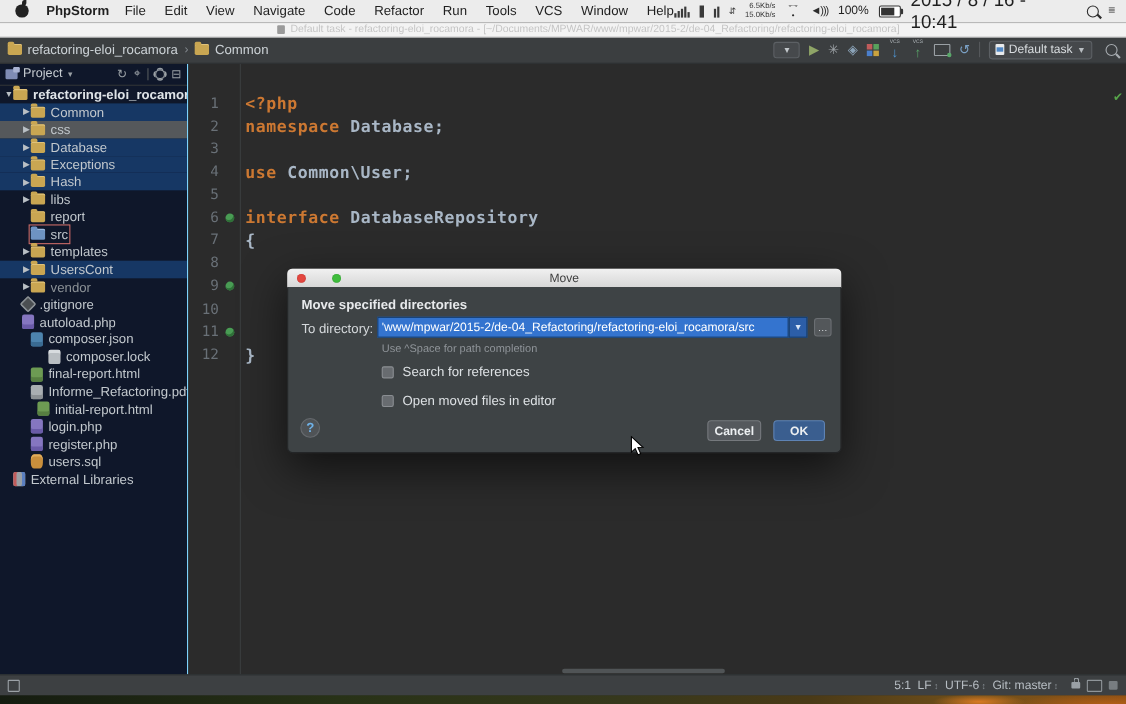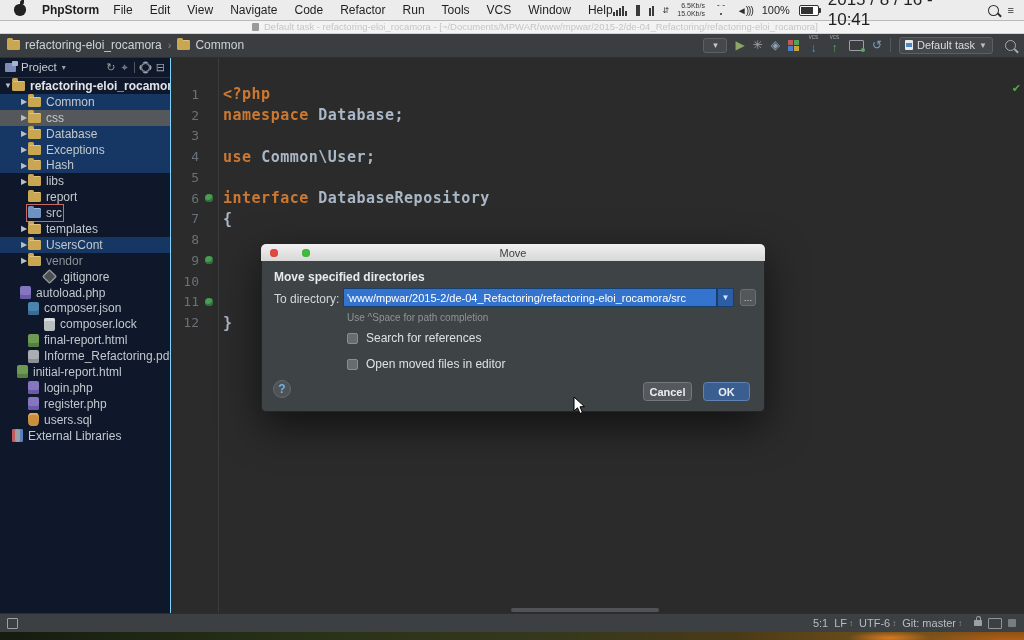--- a/index.html
+++ b/index.html
@@ -350,21 +350,21 @@
           <span class="tlabel">UsersCont</span>
         </span>
       </div>
       <div class="trow dim" style="padding-left: 20px;">
         <span class="tarr">▶</span>
         <span style="display: inline-flex; align-items: center;">
           <span class="fold ticon"></span>
           <span class="tlabel">vendor</span>
         </span>
       </div>
-      <div class="trow" style="padding-left: 36px;">
+      <div class="trow" style="padding-left: 12px;">
         <span class="tarr"></span>
         <span style="display: inline-flex; align-items: center;">
           <span class="fi git ticon"></span>
           <span class="tlabel">.gitignore</span>
         </span>
       </div>
       <div class="trow" style="padding-left: 12px;">
         <span class="tarr"></span>
         <span style="display: inline-flex; align-items: center;">
           <span class="fi php ticon"></span>
@@ -392,21 +392,21 @@
           <span class="tlabel">final-report.html</span>
         </span>
       </div>
       <div class="trow" style="padding-left: 20px;">
         <span class="tarr"></span>
         <span style="display: inline-flex; align-items: center;">
           <span class="fi pdf ticon"></span>
           <span class="tlabel">Informe_Refactoring.pdf</span>
         </span>
       </div>
-      <div class="trow" style="padding-left: 9px;">
+      <div class="trow" style="padding-left: 26px;">
         <span class="tarr"></span>
         <span style="display: inline-flex; align-items: center;">
           <span class="fi html ticon"></span>
           <span class="tlabel">initial-report.html</span>
         </span>
       </div>
       <div class="trow" style="padding-left: 20px;">
         <span class="tarr"></span>
         <span style="display: inline-flex; align-items: center;">
           <span class="fi php ticon"></span>

